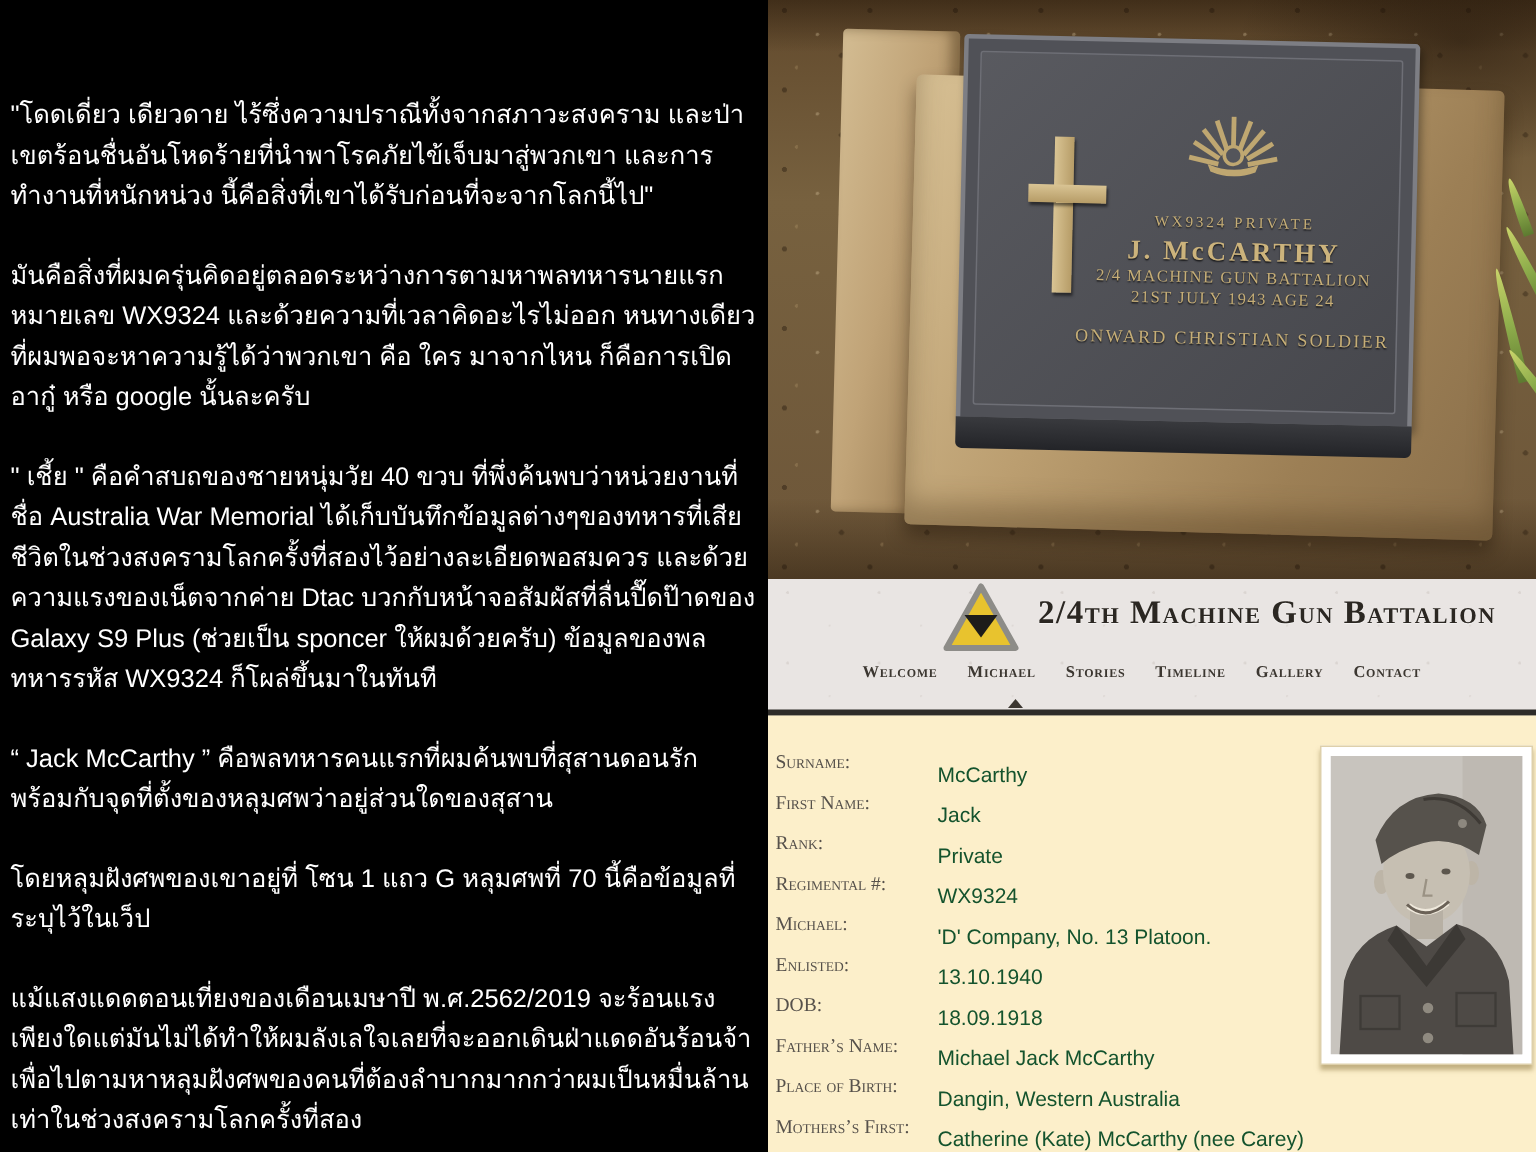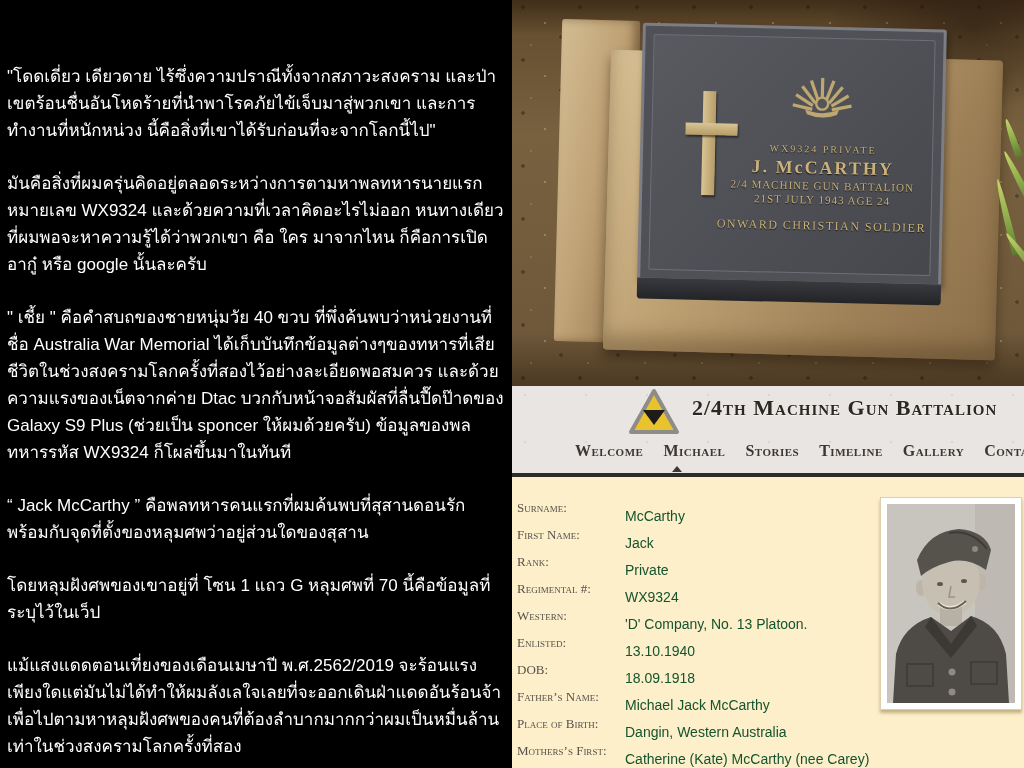--- a/index.html
+++ b/index.html
@@ -63,21 +63,21 @@
     background-image:
       radial-gradient(circle 1.5px at 13px 9px, rgba(90,70,50,.10) 60%, transparent 65%),
       radial-gradient(circle 1px at 41px 31px, rgba(90,70,50,.08) 60%, transparent 65%);
     background-size:61px 47px,61px 47px;padding-left:12px;}
   .site-logo{position:absolute;left:116px;top:2px;width:52px;height:47px;}
   .site-title{position:absolute;left:180px;top:9px;font-family:"Liberation Serif","DejaVu Serif",serif;
     font-variant:small-caps;font-weight:bold;font-size:22px;letter-spacing:1px;color:#2b2722;
     text-shadow:0 1px 0 rgba(255,255,255,.5);}
   .site-nav{position:absolute;left:63px;top:56px;display:flex;gap:20px;}
   .site-nav a{font-family:"Liberation Serif","DejaVu Serif",serif;font-variant:small-caps;
-    font-weight:bold;font-size:16px;letter-spacing:.5px;color:#3c3731;text-decoration:none;}
+    font-weight:bold;font-size:11px;letter-spacing:.5px;color:#3c3731;text-decoration:none;}
   .nav-caret{position:absolute;left:160px;top:80px;width:0;height:0;
     border-left:5px solid transparent;border-right:5px solid transparent;border-bottom:6px solid #3c3731;}
 
   
   .site-content{position:absolute;left:512px;top:477px;width:512px;height:352px;background:#fcefca;}
   .record{position:absolute;left:5px;top:17px;}
   .record-row{display:flex;align-items:center;height:27px;}
   .record-label{width:108px;flex:0 0 108px;font-family:"Liberation Serif","DejaVu Serif",serif;
     font-variant:small-caps;font-size:13px;color:#56514b;}
   .record-value{font-size:14px;color:#14532d;white-space:nowrap;margin-top:16px;}
@@ -162,21 +162,21 @@
     </div>
     <div class="record-row">
       <span class="record-label">Rank:</span>
       <span class="record-value">Private</span>
     </div>
     <div class="record-row">
       <span class="record-label">Regimental #:</span>
       <span class="record-value">WX9324</span>
     </div>
     <div class="record-row">
-      <span class="record-label">Western:</span>
+      <span class="record-label">Michael:</span>
       <span class="record-value">'D' Company, No. 13 Platoon.</span>
     </div>
     <div class="record-row">
       <span class="record-label">Enlisted:</span>
       <span class="record-value">13.10.1940</span>
     </div>
     <div class="record-row">
       <span class="record-label">DOB:</span>
       <span class="record-value">18.09.1918</span>
     </div>

